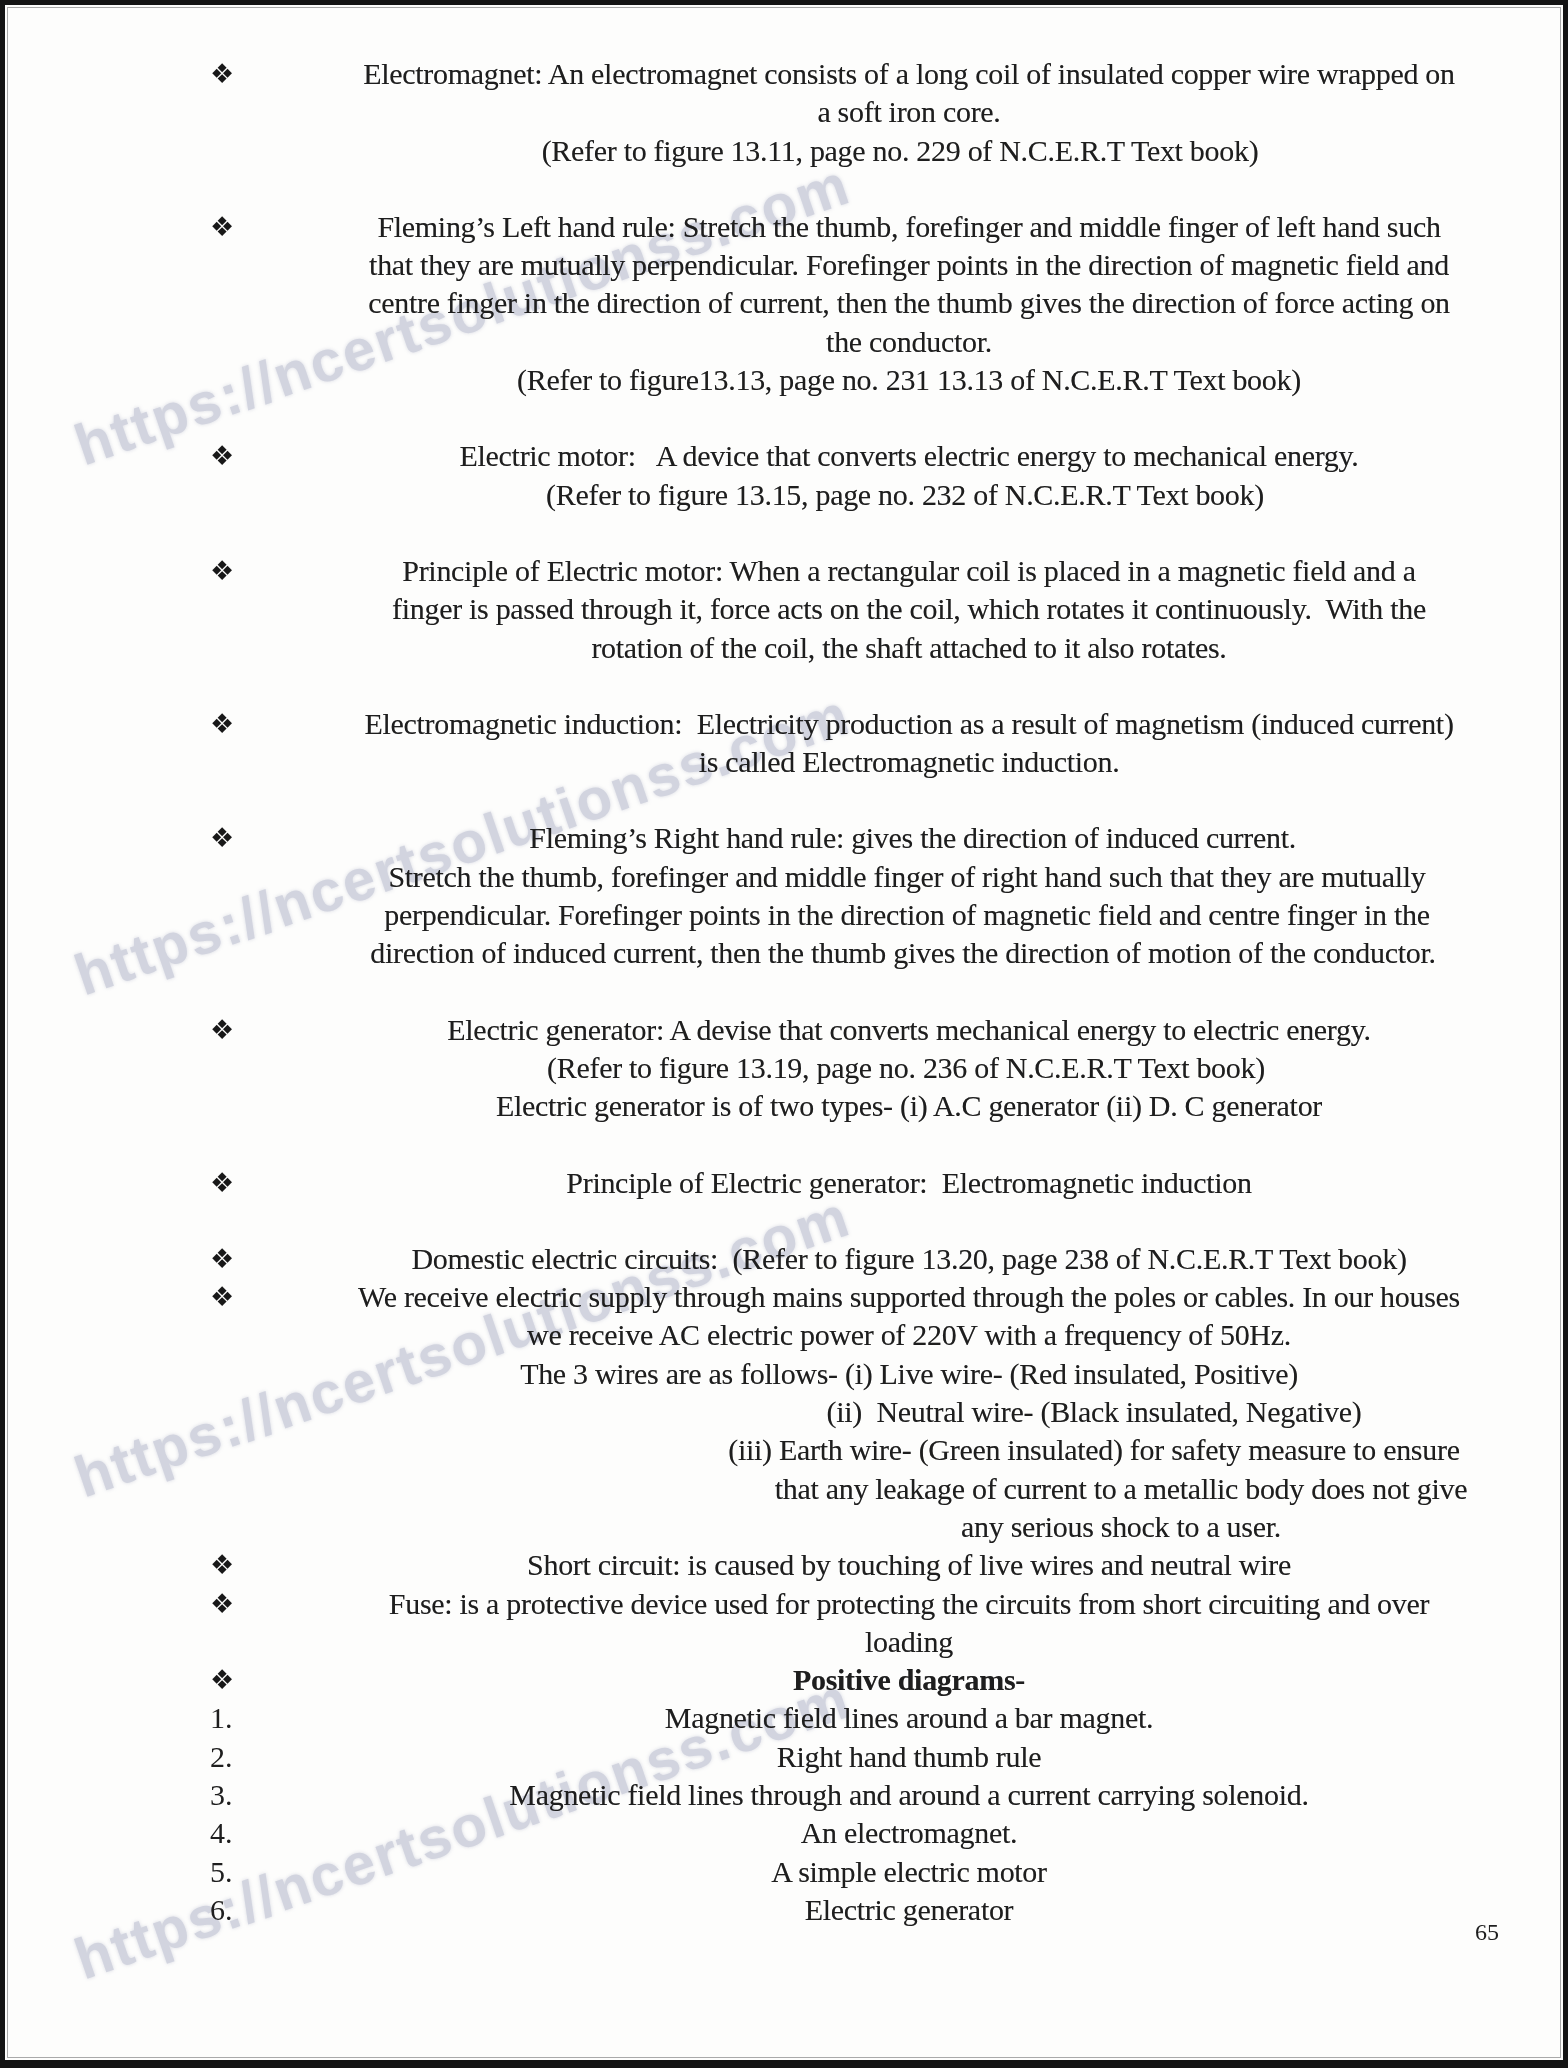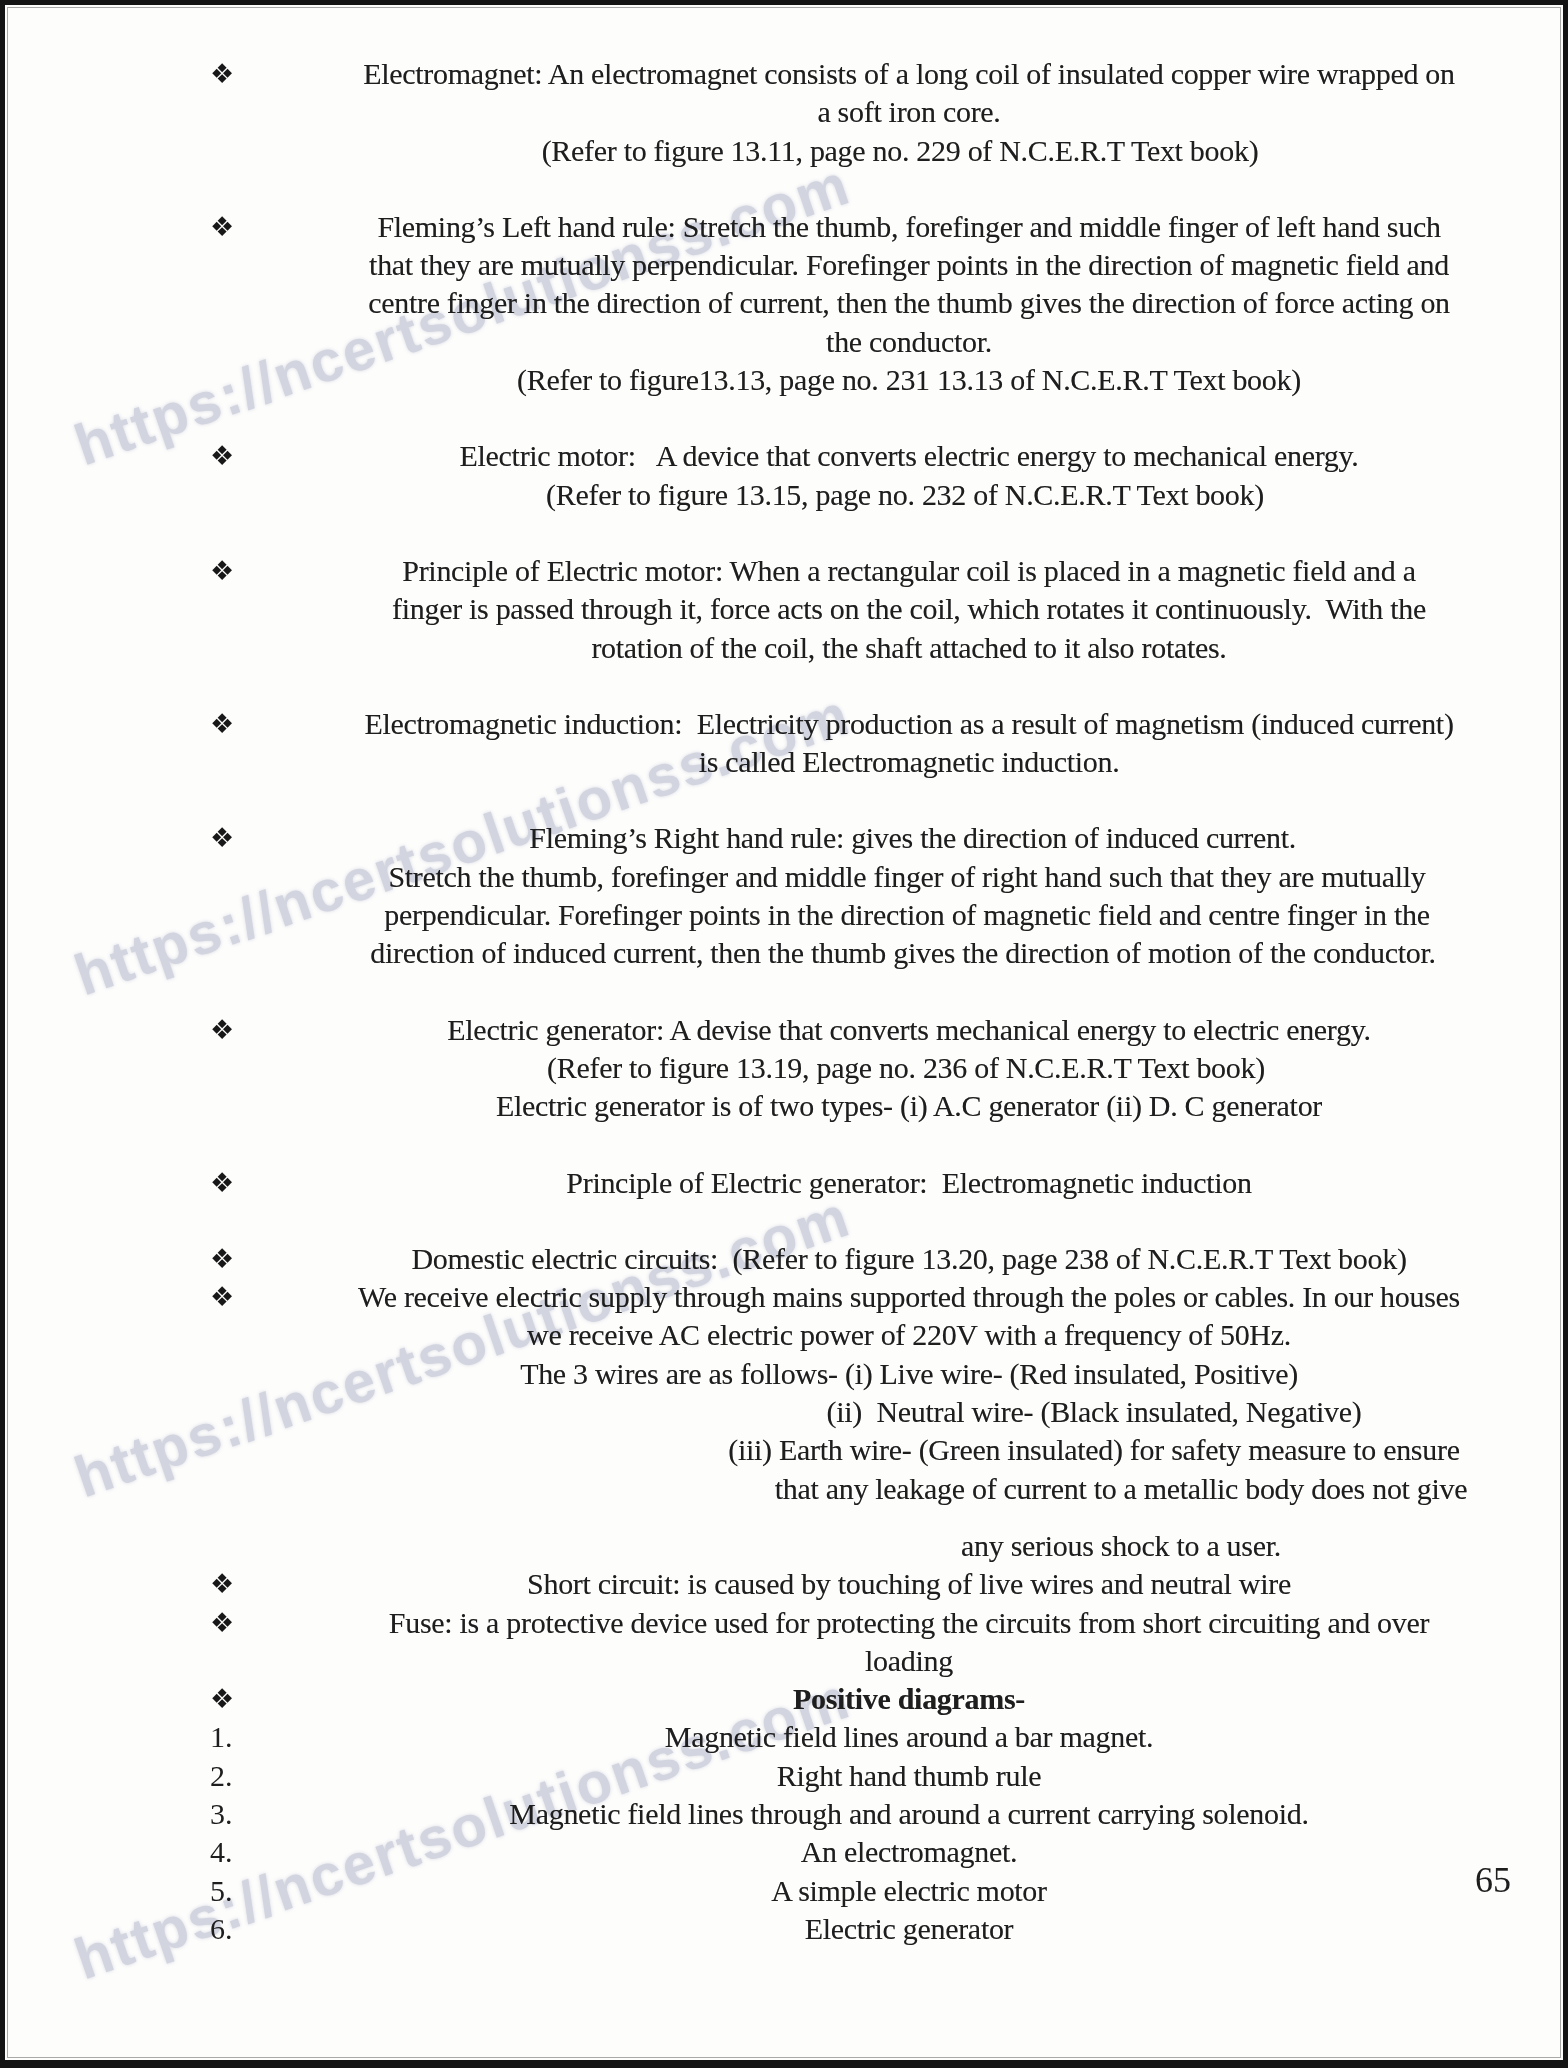--- a/index.html
+++ b/index.html
@@ -57,22 +57,22 @@
   }
   .line {
     font-size:30px;
     line-height:38.3px;
     letter-spacing:-0.3px;
     white-space:pre;
     text-shadow:0 0 0.5px rgba(20,20,20,0.4);
     text-align:center;
   }
   .page-number {
-    position:absolute; left:1470px; top:1856px; z-index:1;
-    font-size:36px; line-height:38px;
+    position:absolute; left:1470px; top:1908px; z-index:1;
+    font-size:24px; line-height:38px;
     color:#1e1e1e;
   }
 </style>
 </head>
 <body>
 
 <div class="page">
   <div id="wm-layer">
       <div class="wm" style="left: 72px; top: 408px; color: rgb(176, 180, 200);">https://ncertsolutionss.com</div>
       <div class="wm" style="left: 72px; top: 938px; color: rgb(176, 180, 200);">https://ncertsolutionss.com</div>
@@ -132,21 +132,21 @@
         <div class="line">Domestic electric circuits:  (Refer to figure 13.20, page 238 of N.C.E.R.T Text book)</div>
       </div>
       <div class="block">
         <span class="marker bullet-glyph">❖</span>
         <div class="line">We receive electric supply through mains supported through the poles or cables. In our houses</div>
         <div class="line">we receive AC electric power of 220V with a frequency of 50Hz.</div>
         <div class="line">The 3 wires are as follows- (i) Live wire- (Red insulated, Positive)</div>
         <div class="line" style="margin-left: 370px;">(ii)  Neutral wire- (Black insulated, Negative)</div>
         <div class="line" style="margin-left: 370px;">(iii) Earth wire- (Green insulated) for safety measure to ensure</div>
         <div class="line" style="margin-left: 424px;">that any leakage of current to a metallic body does not give</div>
-        <div class="line" style="margin-left: 424px; margin-top: 19px;">any serious shock to a user.</div>
+        <div class="line" style="margin-left: 424px;">any serious shock to a user.</div>
       </div>
       <div class="block">
         <span class="marker bullet-glyph">❖</span>
         <div class="line">Short circuit: is caused by touching of live wires and neutral wire</div>
       </div>
       <div class="block">
         <span class="marker bullet-glyph">❖</span>
         <div class="line">Fuse: is a protective device used for protecting the circuits from short circuiting and over</div>
         <div class="line">loading</div>
       </div>

